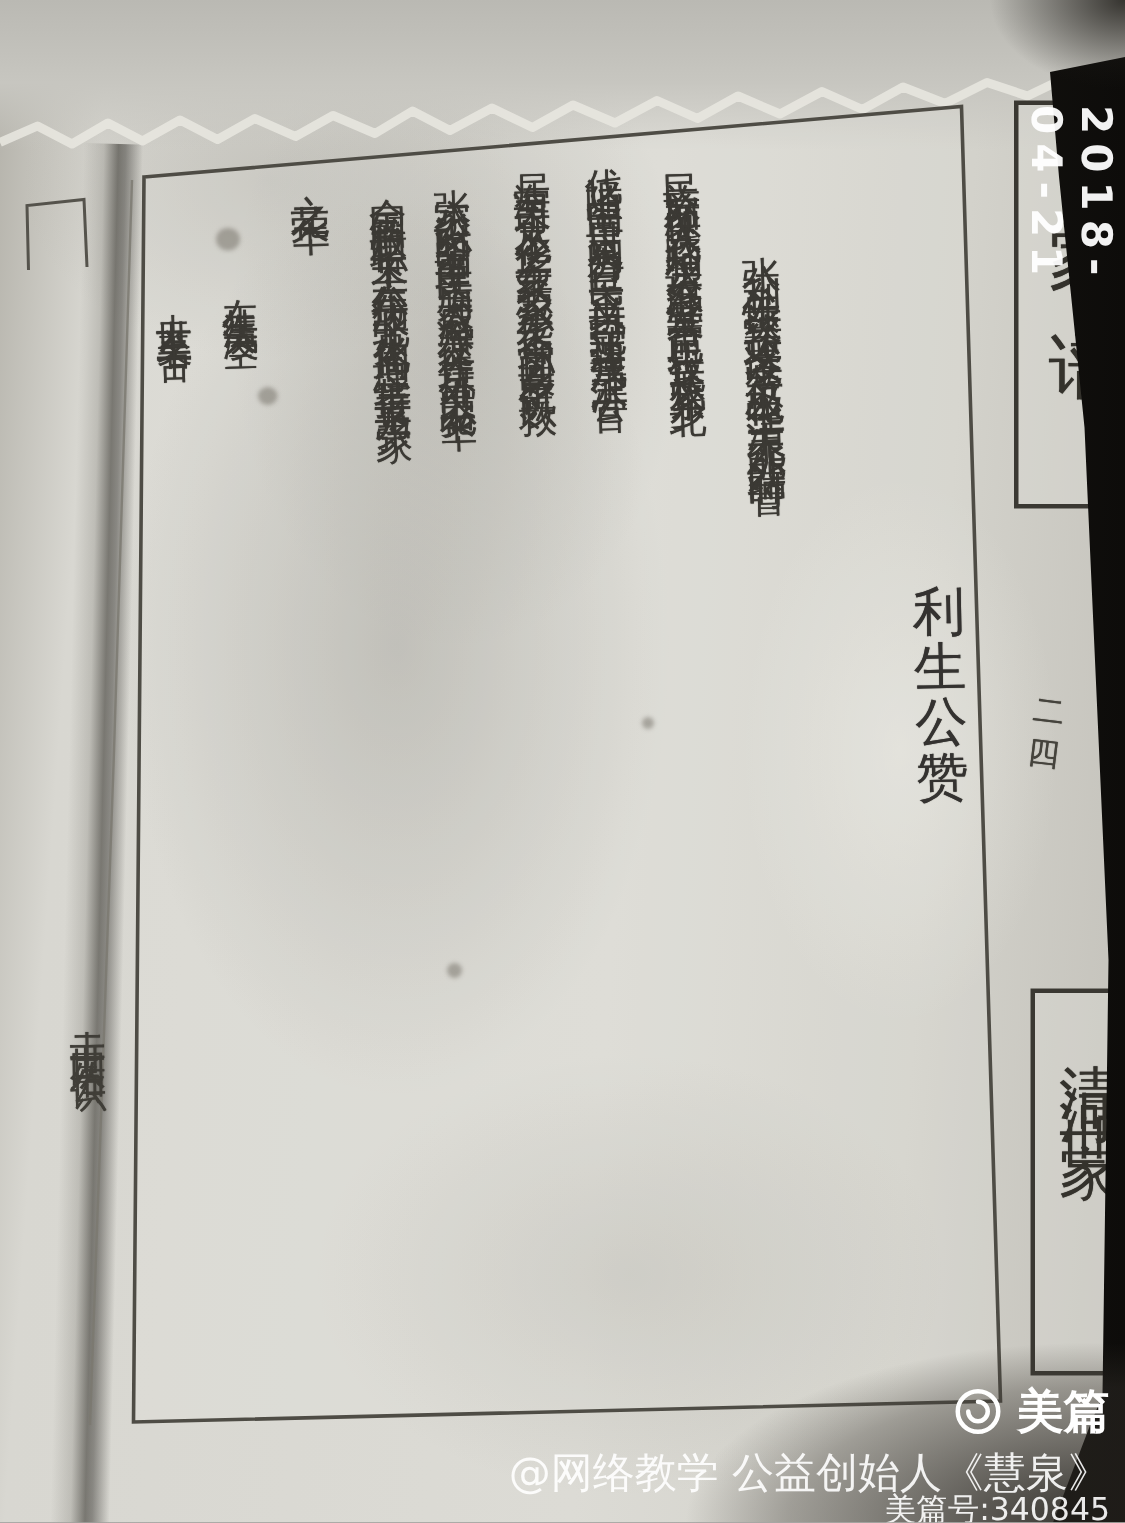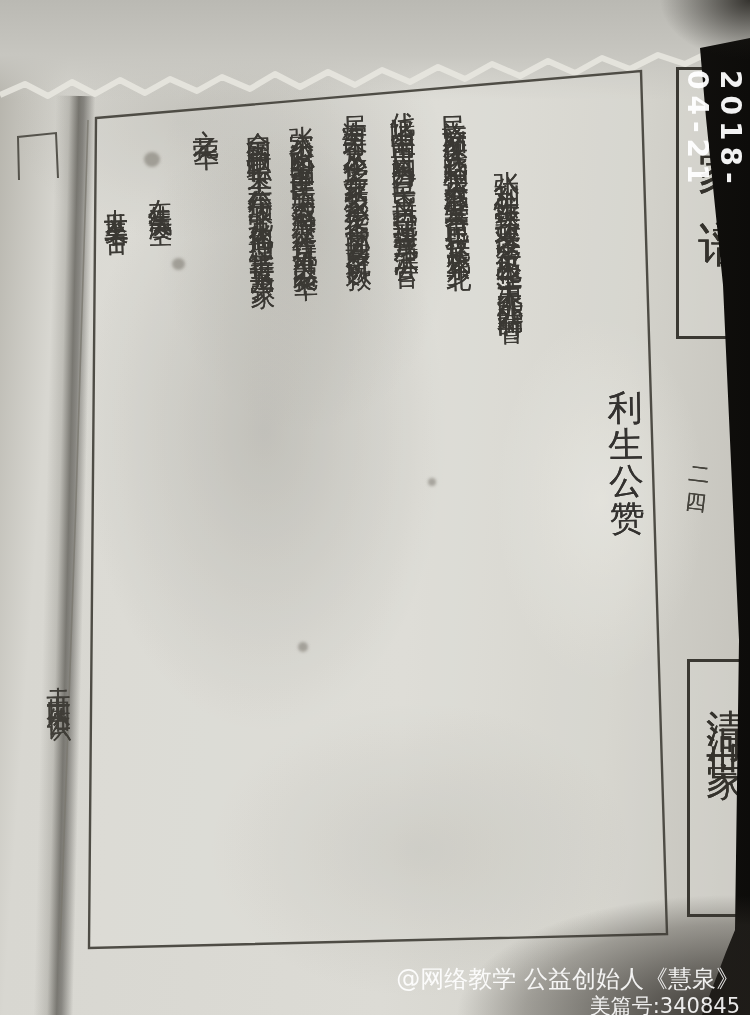--- a/index.html
+++ b/index.html
@@ -64,21 +64,21 @@
   }
   
   .date-stamp{
     position:absolute;left:747px;top:70px;transform:rotate(90deg);transform-origin:0 0;
     font-family:"DejaVu Sans","Liberation Sans",sans-serif;font-weight:bold;
     font-size:28px;letter-spacing:6px;color:rgba(255,255,255,.95);
   }
   
   .wm{position:absolute;color:#fff;font-family:"DejaVu Sans","Liberation Sans",sans-serif;}
   .wm-brand{right:10px;top:920px;display:flex;align-items:center;gap:10px;font-size:31px;font-weight:bold;}
-  .wm-line1{right:10px;top:963px;font-size:24px;color:rgba(255,255,255,.9);}
+  .wm-line1{right:10px;top:963px;font-size:28px;color:rgba(255,255,255,.9);}
   .wm-line2{right:10px;top:992px;font-size:21px;color:rgba(255,255,255,.9);}
   .wm-logo{width:32px;height:32px;display:inline-block;}
 </style>
 </head>
 <body>
 
 <div id="photo">
 
   <div class="paper"></div>
   <div class="top-band"></div>
@@ -123,16 +123,23 @@
   <div class="side-box" style="left:687px;top:659px;width:64px;height:258px;">
     <div class="vcol box-bottom-chars">清河世家</div>
   </div>
 
   <div class="book-edge"></div>
   <div class="corner-shade"></div>
   <div class="bottom-shade"></div>
 
   <div class="date-stamp">2018-04-21</div>
 
+  <div class="wm wm-brand">
+    <svg class="wm-logo" viewBox="0 0 32 32">
+      <circle cx="16" cy="16" r="13.5" fill="none" stroke="#fff" stroke-width="3"></circle>
+      <path d="M16 9.5 a6.5 6.5 0 1 1 -6.5 6.5" fill="none" stroke="#fff" stroke-width="3" stroke-linecap="round"></path>
+    </svg>
+    <span>美篇</span>
+  </div>
   <div class="wm wm-line1">@网络教学 公益创始人《慧泉》</div>
   <div class="wm wm-line2">美篇号:340845</div>
 
 </div>
 
 </body></html>

